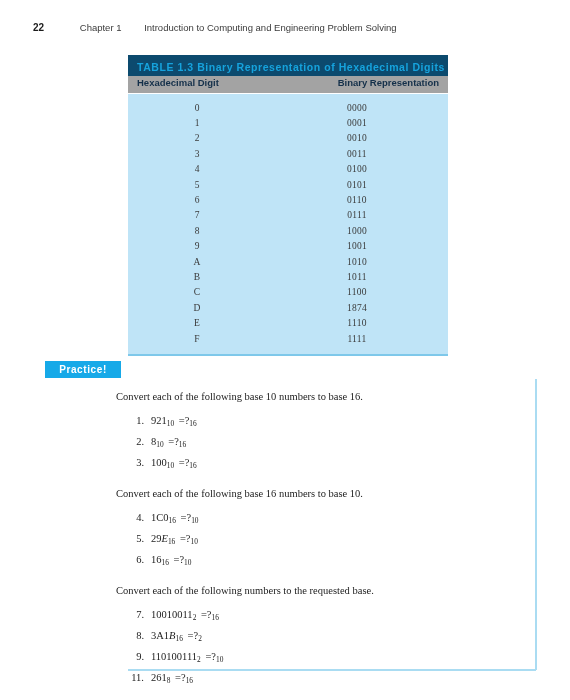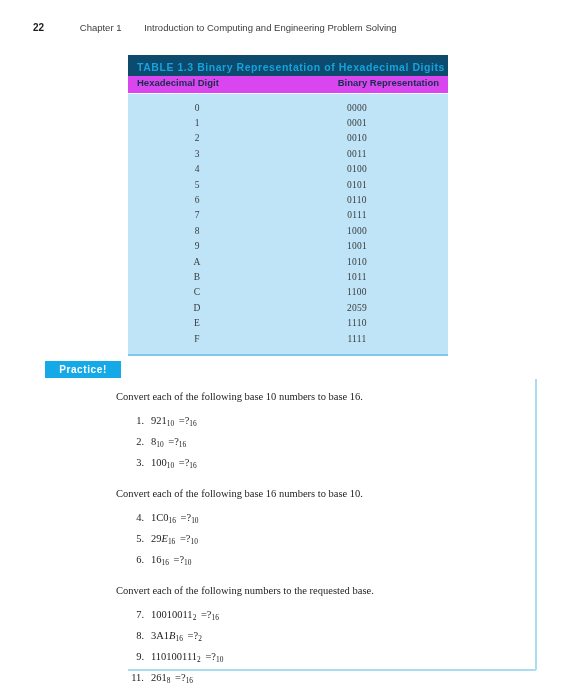--- a/index.html
+++ b/index.html
@@ -55,21 +55,21 @@
   .table-title {
     font-family: "Liberation Sans", sans-serif;
     font-weight: bold;
     font-size: 10.5px;
     color: #16a3dd;
     letter-spacing: 0.55px;
     padding: 6px 0 3px 9px;
     background: #0c4a6e;
   }
   .col-head-row {
-    background: #d946ef;
+    background: #a3a3a3;
     border-bottom: 1.5px solid #ffffff;
     display: flex;
     justify-content: space-between;
     padding: 1px 9px 5px 9px;
     font-family: "Liberation Sans", sans-serif;
     font-weight: bold;
     font-size: 9.5px;
     color: #14304a;
   }
   .tbl-body {
@@ -242,21 +242,21 @@
       <div class="tbl-row">
         <span class="cell-hex">B</span>
         <span class="cell-bin">1011</span>
       </div>
       <div class="tbl-row">
         <span class="cell-hex">C</span>
         <span class="cell-bin">1100</span>
       </div>
       <div class="tbl-row">
         <span class="cell-hex">D</span>
-        <span class="cell-bin">2059</span>
+        <span class="cell-bin">1874</span>
       </div>
       <div class="tbl-row">
         <span class="cell-hex">E</span>
         <span class="cell-bin">1110</span>
       </div>
       <div class="tbl-row">
         <span class="cell-hex">F</span>
         <span class="cell-bin">1111</span>
       </div>
     </div>

